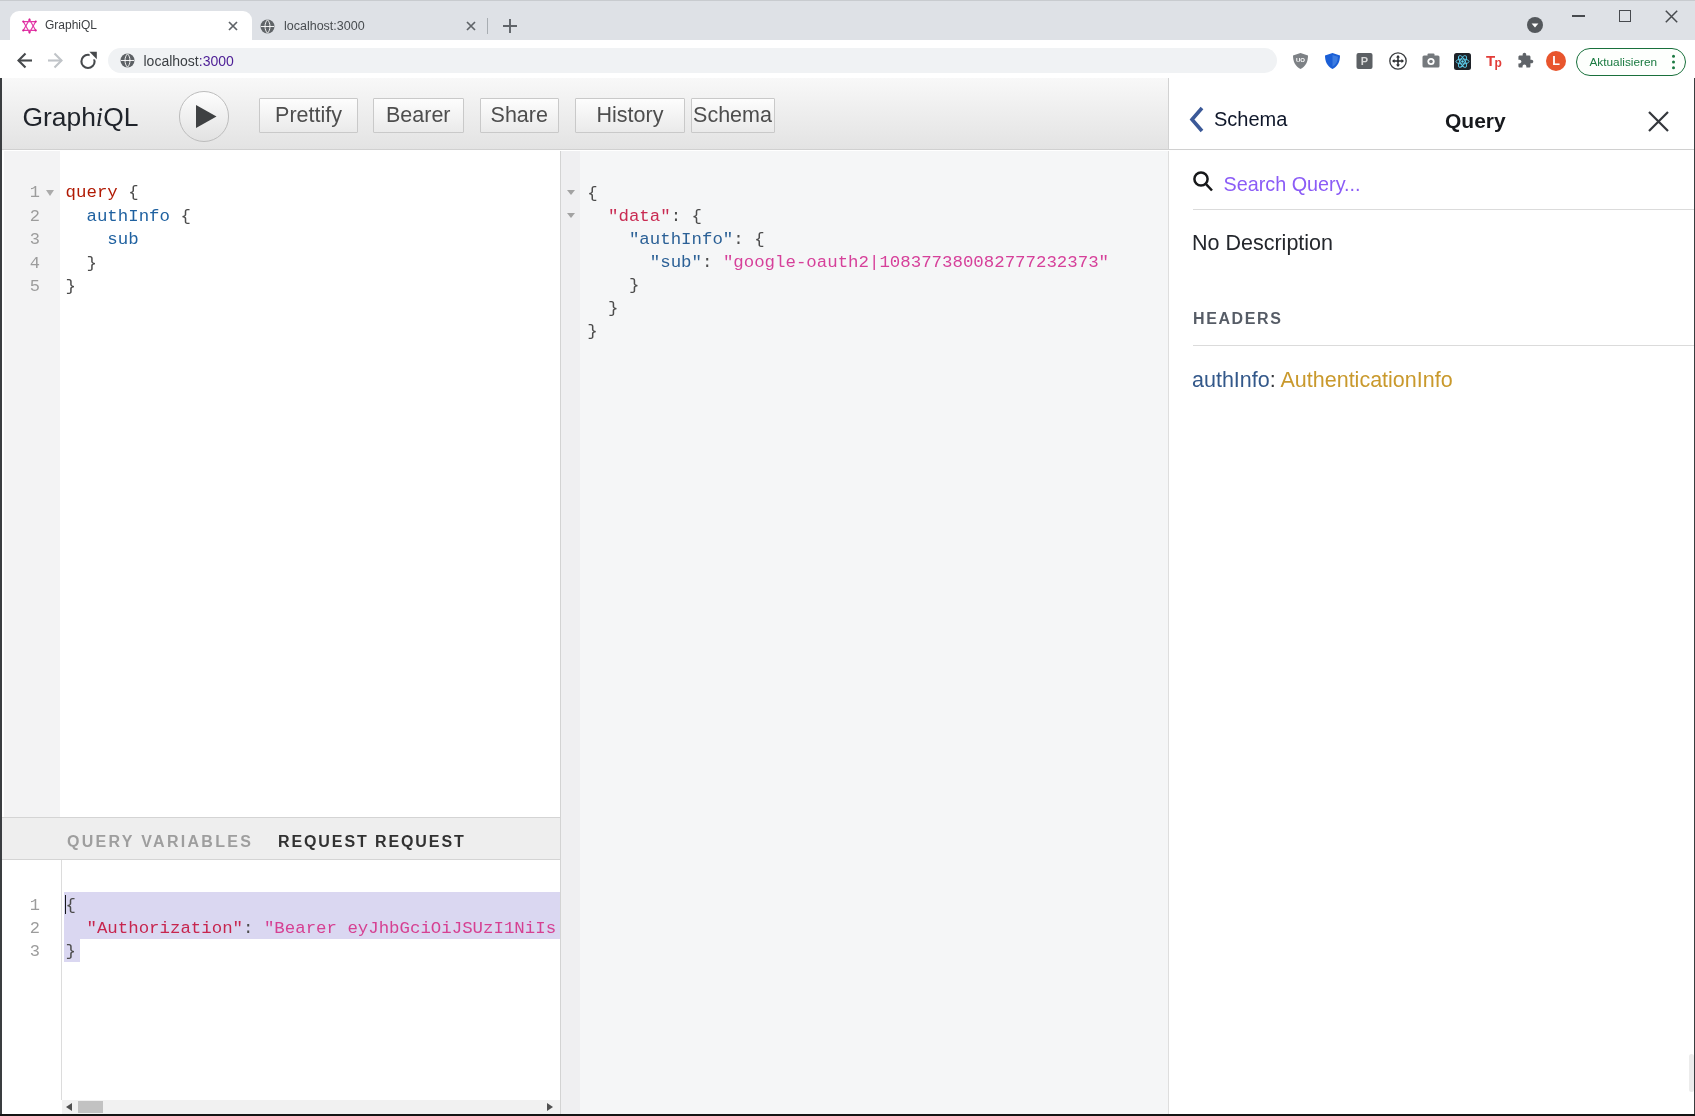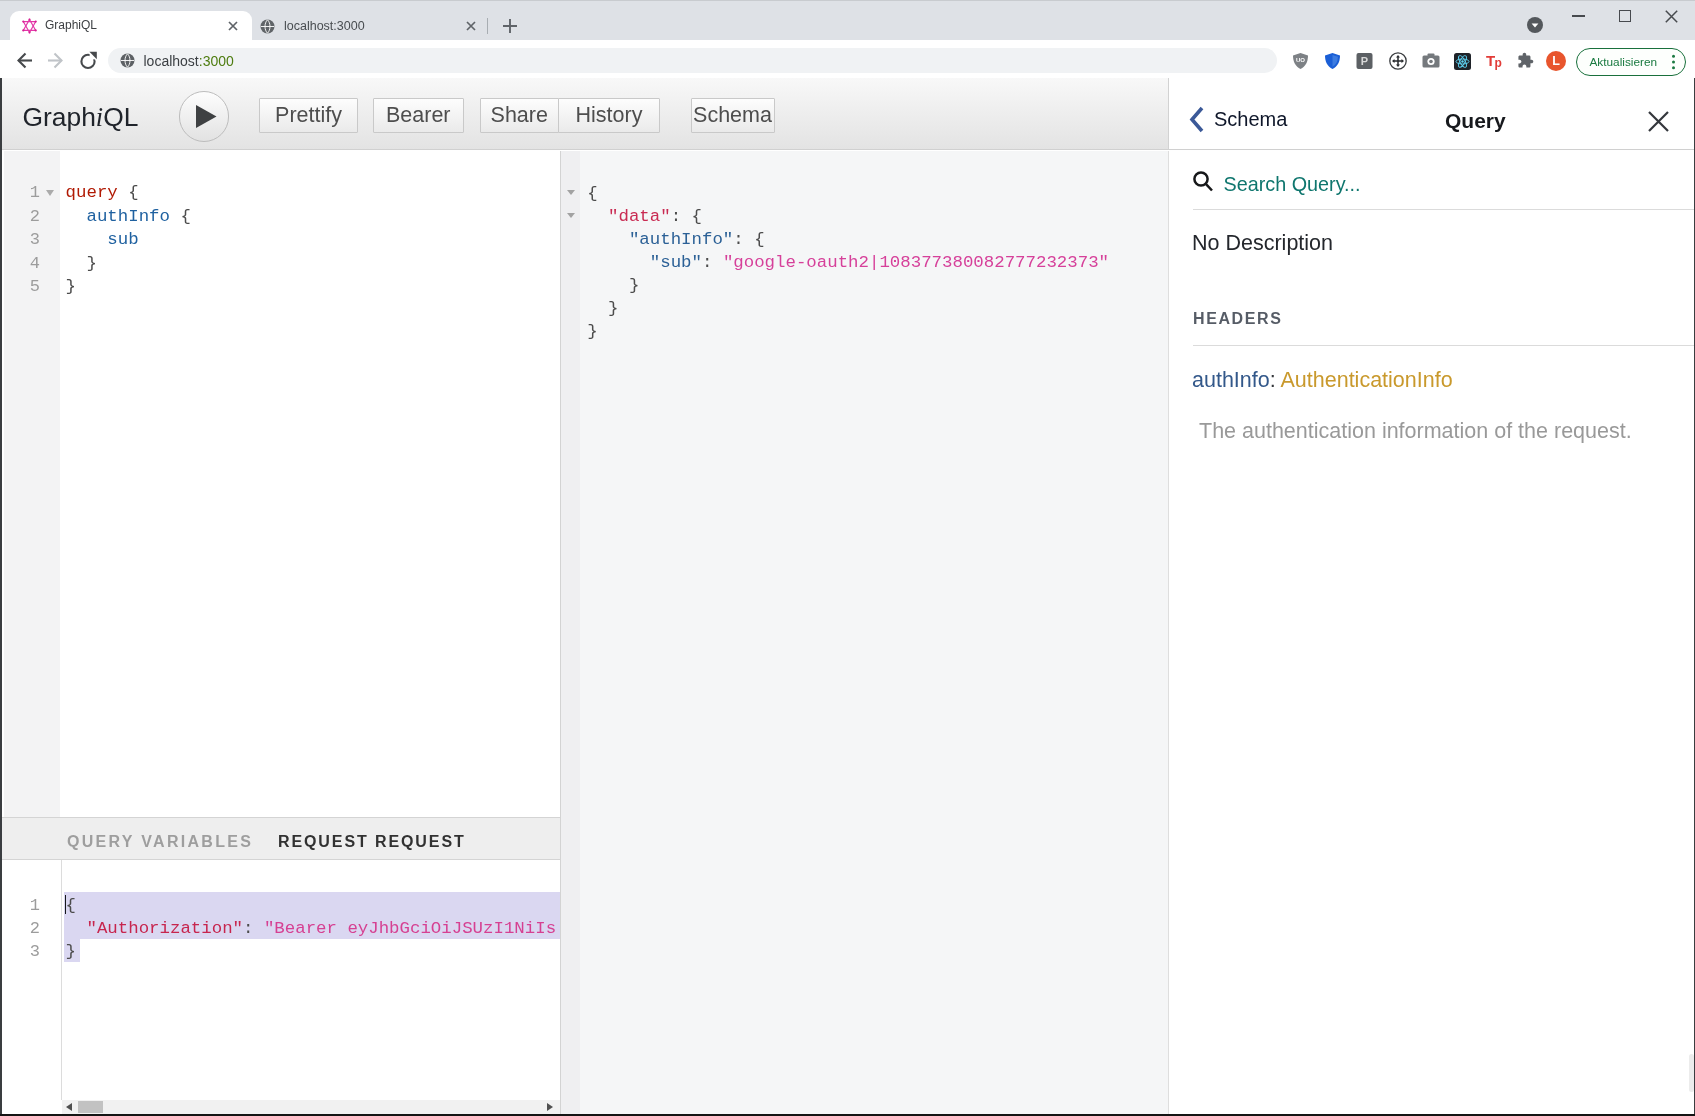--- a/index.html
+++ b/index.html
@@ -82,21 +82,21 @@
   <circle cx="10" cy="10.4" r="6.6" fill="none" stroke="#46494c" stroke-width="2.1"></circle>
   <rect x="11.6" y="0" width="8.4" height="8.4" fill="#fff"></rect>
   <path d="M11.4 0.8 h7.4 v7.4 z" fill="#46494c"></path>
 </svg>
 
 <div class="abs" style="left:108px;top:47.5px;width:1169px;height:25.5px;border-radius:13px;background:#f0f2f4"></div>
 <svg class="abs" style="left:120px;top:53px" width="15" height="15" viewBox="0 0 15 15">
   <circle cx="7.5" cy="7.5" r="7" fill="#5d6165"></circle>
   <path d="M0.8 7.5 H14.2 M7.5 0.8 C4.2 4 4.2 11 7.5 14.2 M7.5 0.8 C10.8 4 10.8 11 7.5 14.2" stroke="#fff" stroke-width="1" fill="none" opacity="0.9"></path>
 </svg>
-<div class="abs" style="left:143.5px;top:53.5px;font-size:14px;line-height:14px"><span style="color:#3b3f43">localhost</span><span style="color:#4d7c0f">:3000</span></div>
+<div class="abs" style="left:143.5px;top:53.5px;font-size:14px;line-height:14px"><span style="color:#3b3f43">localhost</span><span style="color:#4c1d95">:3000</span></div>
 
 <svg class="abs" style="left:1292px;top:52px" width="17" height="18" viewBox="0 0 17 18">
   <path d="M8.5 1 L16 3.5 C16 10 13.5 14.5 8.5 17 C3.5 14.5 1 10 1 3.5 Z" fill="#7d8185"></path>
   <text x="8.5" y="9.5" font-size="6" fill="#fff" text-anchor="middle" font-family="Liberation Sans" font-weight="bold">UO</text>
 </svg>
 <svg class="abs" style="left:1324px;top:52px" width="17" height="18" viewBox="0 0 17 18">
   <path d="M8.5 1 L16 3.5 C16 10 13.5 14.5 8.5 17 C3.5 14.5 1 10 1 3.5 Z" fill="#1b5fd6"></path>
   <path d="M8.5 3 L13.9 4.8 C13.9 9.3 12 12.7 8.5 14.8 Z" fill="#3d7ce0"></path>
 </svg>
 <svg class="abs" style="left:1356px;top:53px" width="17" height="16">
@@ -144,21 +144,21 @@
 
 <div class="abs" style="left:0;top:78px;width:1168px;height:72px;background:linear-gradient(#f8f8f8,#e3e3e3);border-bottom:1px solid #d0d0d0;box-sizing:border-box"></div>
 <div class="abs" style="left:22.5px;top:101.5px;font-size:26.4px;line-height:31px;color:#20242b">Graph<span style="font-family:'Liberation Serif',serif;font-style:italic">i</span>QL</div>
 <div class="abs" style="left:178.5px;top:91.3px;width:50.5px;height:50.5px;border-radius:50%;border:1px solid #bdbdbd;background:linear-gradient(#fdfdfd,#e2e2e2);box-sizing:border-box"></div>
 <svg class="abs" style="left:196px;top:105px" width="21" height="23">
       <path d="M0 0 L0 23 L20.5 11.5 Z" fill="#3e4042"></path>
     </svg>
 <div class="gbtn" style="left:259px;width:99px">Prettify</div>
 <div class="gbtn" style="left:372.5px;width:91.5px">Bearer</div>
 <div class="gbtn" style="left:480px;width:78.5px">Share</div>
-<div class="gbtn" style="left:558px;width:102px">History</div>
+<div class="gbtn" style="left:575px;width:110px">History</div>
 <div class="gbtn" style="left:690.5px;width:84px">Schema</div>
 
 <div class="abs" style="left:1168px;top:78px;width:527px;height:72px;background:#fff;border-left:1px solid #d2d2d2;border-bottom:1px solid #d0d0d0;box-sizing:border-box"></div>
 <svg class="abs" style="left:1188px;top:106px" width="17" height="27">
       <path d="M14 2 L4 13.5 L14 25" stroke="#3b5998" stroke-width="3.6" fill="none"></path>
     </svg>
 <div class="abs" style="left:1214px;top:109px;font-size:20px;line-height:20px;color:#0f172a">Schema</div>
 <div class="abs" style="left:1445px;top:110px;font-size:21px;line-height:21px;color:#17191d;font-weight:bold">Query</div>
 <svg class="abs" style="left:1647.5px;top:110.5px" width="21" height="21">
       <path d="M1 1 L20 20 M20 1 L1 20" stroke="#34373c" stroke-width="2.2"></path>
@@ -213,27 +213,26 @@
       <span class="bkey">"sub"</span><span class="p">:</span> <span class="pstr">"google-oauth2|108377380082777232373"</span>
     <span class="p">}</span>
   <span class="p">}</span>
 <span class="p">}</span></pre>
 
 <div class="abs" style="left:1168px;top:151px;width:527px;height:963px;background:#fff;border-left:1px solid #dedede;box-sizing:border-box"></div>
 <svg class="abs" style="left:1192px;top:170px" width="23" height="24" viewBox="0 0 23 24">
   <circle cx="9" cy="9" r="6.6" stroke="#17181a" stroke-width="2.5" fill="none"></circle>
   <path d="M13.8 13.8 L20 20.5" stroke="#17181a" stroke-width="2.5"></path>
 </svg>
-<div class="abs" style="left:1223.5px;top:173.5px;font-size:19.8px;line-height:20px;color:#0f766e">Search Query...</div>
+<div class="abs" style="left:1223.5px;top:173.5px;font-size:19.8px;line-height:20px;color:#8b5cf6">Search Query...</div>
 <div class="abs" style="left:1192.5px;top:208.7px;width:502.5px;height:1px;background:#dbdbdb"></div>
 <div class="abs" style="left:1192px;top:232.7px;font-size:21.5px;line-height:21.5px;color:#24272c">No Description</div>
 <div class="abs" style="left:1193px;top:311.4px;font-size:16px;line-height:16px;font-weight:bold;letter-spacing:1.6px;color:#565c66">HEADERS</div>
 <div class="abs" style="left:1192.5px;top:345.2px;width:502.5px;height:1px;background:#dbdbdb"></div>
 <div class="abs" style="left:1192px;top:370.3px;font-size:21.5px;line-height:21.5px"><span style="color:#33588a">authInfo</span><span style="color:#33363a">: </span><span style="color:#c9992c">AuthenticationInfo</span></div>
-<div class="abs" style="left:1199px;top:420.5px;font-size:21.5px;line-height:21.5px;color:#999">The authentication information of the request.</div>
 
 <div class="abs" style="left:1688.5px;top:1054px;width:5px;height:38px;background:#ececec;border-radius:3px"></div>
 
 <div class="abs" style="left:0;top:78px;width:1.5px;height:1038px;background:#3a3d40"></div>
 <div class="abs" style="left:1693.5px;top:78px;width:1.5px;height:1038px;background:#3a3d40"></div>
 <div class="abs" style="left:0;top:1114px;width:1695px;height:2px;background:#141414"></div>
 
 </div>
 
 </body></html>

